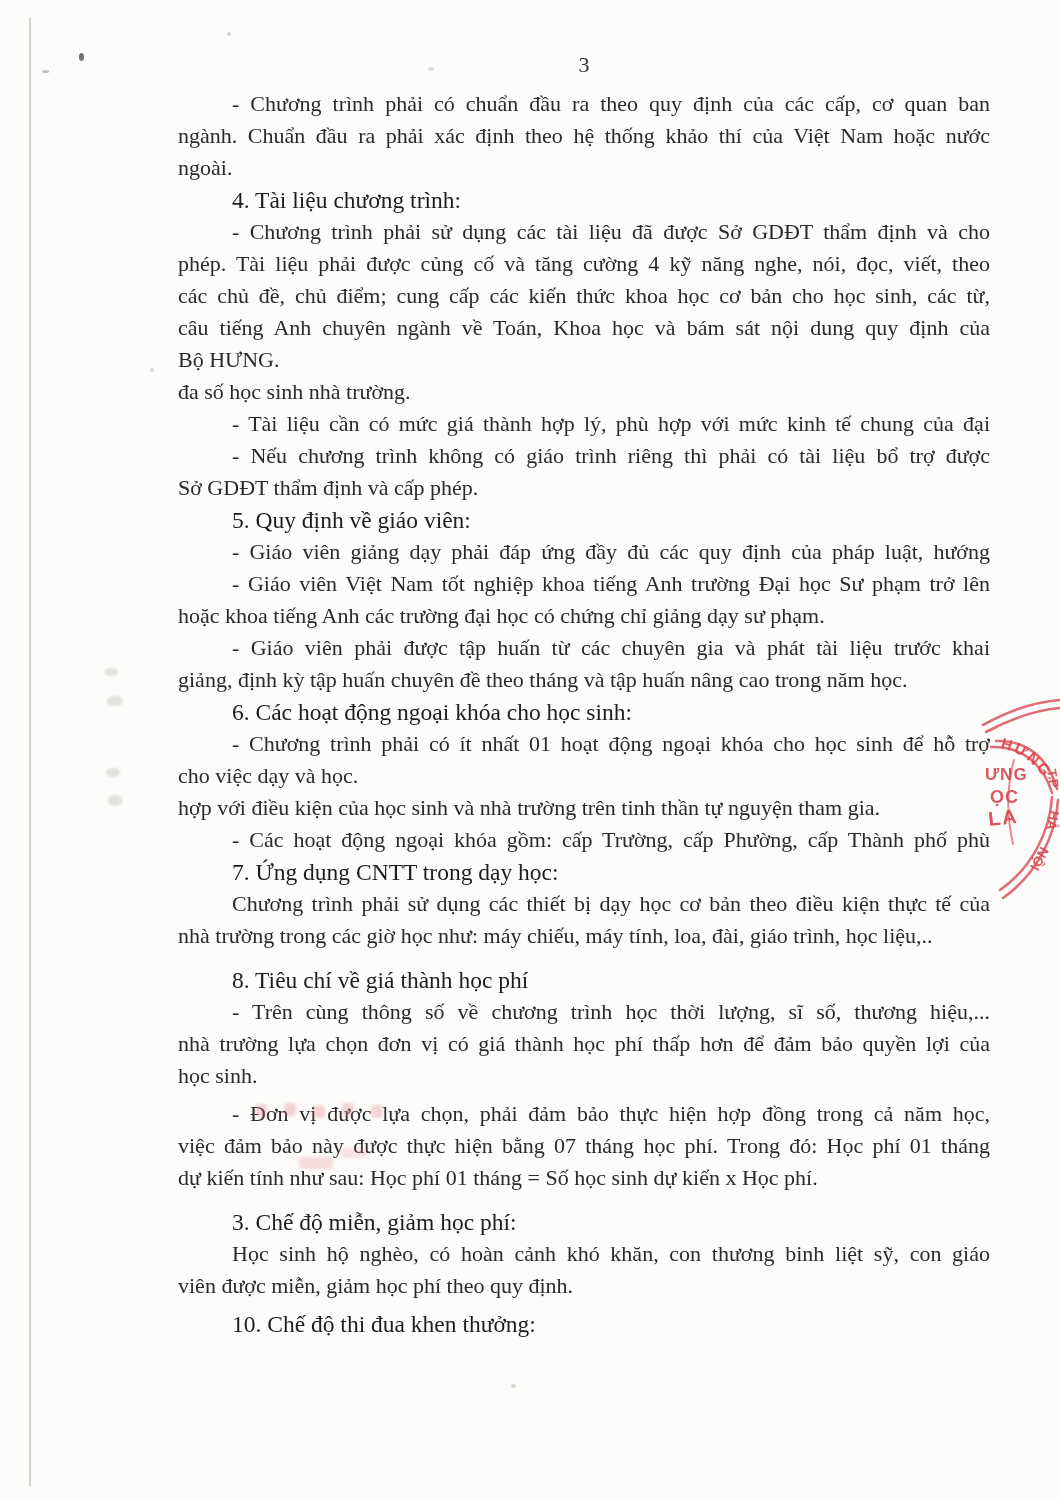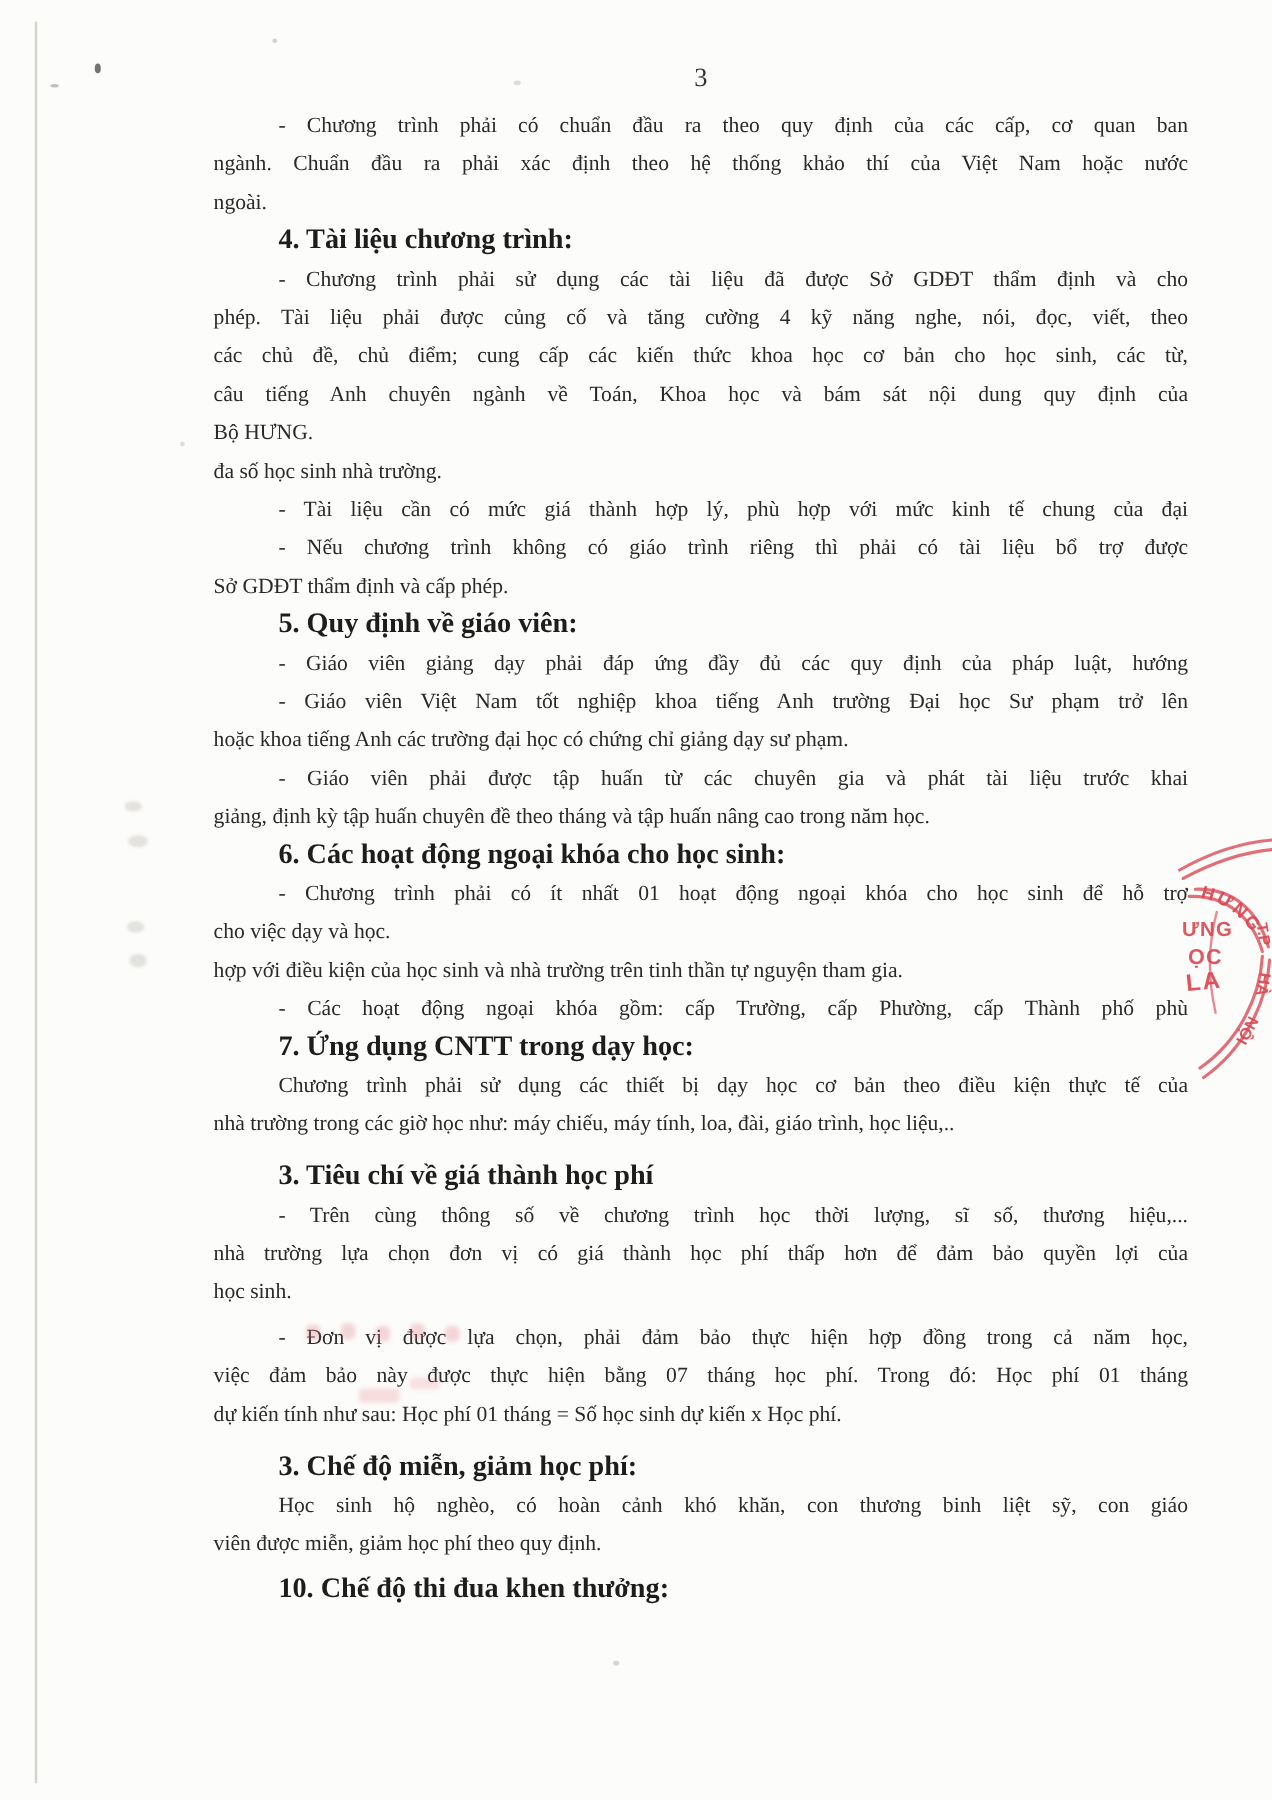--- a/index.html
+++ b/index.html
@@ -6,24 +6,24 @@
   .page{
     position:relative;width:1060px;height:1500px;margin:0 auto;
     background:#fcfcfa;overflow:hidden;
     font-family:"Liberation Serif","DejaVu Serif",serif;color:#2a2a2a;
   }
   .page-number{
     position:absolute;left:178px;top:52px;width:812px;
     text-align:center;font-size:22px;color:#333;
   }
   .text-block{position:absolute;left:178px;top:88px;width:812px;}
-  .ln{height:32px;line-height:32px;font-size:18px;}
+  .ln{height:32px;line-height:32px;font-size:22px;}
   .ln.first{padding-left:54px;}
   .ln.just{text-align:justify;text-align-last:justify;}
-  .ln.hd{font-weight:bold;font-size:23.5px;color:#1d1d1d;}
+  .ln.hd{font-weight:normal;font-size:23.5px;color:#1d1d1d;}
   
   .art{position:absolute;pointer-events:none;}
   .edge-line{left:29px;top:18px;width:2px;height:1468px;background:rgba(172,168,156,.5);}
   .speck{border-radius:50%;}
   .smudge{border-radius:45%;filter:blur(1.2px);}
   .pinkblob{border-radius:4px;filter:blur(1.8px);background:rgba(226,128,138,.32);}
   
   .stamp{position:absolute;left:968px;top:688px;width:92px;height:218px;}
   .stamp text{font-family:"Liberation Sans","DejaVu Sans",sans-serif;}
 </style>
@@ -86,21 +86,21 @@
         <div class="ln first just">- Các hoạt động ngoại khóa gồm: cấp Trường, cấp Phường, cấp Thành phố phù</div>
       </div>
       <div>
         <div class="ln hd first">7. Ứng dụng CNTT trong dạy học:</div>
       </div>
       <div>
         <div class="ln first just">Chương trình phải sử dụng các thiết bị dạy học cơ bản theo điều kiện thực tế của</div>
         <div class="ln">nhà trường trong các giờ học như: máy chiếu, máy tính, loa, đài, giáo trình, học liệu,..</div>
       </div>
       <div style="margin-top: 12px;">
-        <div class="ln hd first">3. Tiêu chí về giá thành học phí</div>
+        <div class="ln hd first">8. Tiêu chí về giá thành học phí</div>
       </div>
       <div>
         <div class="ln first just">- Trên cùng thông số về chương trình học thời lượng, sĩ số, thương hiệu,...</div>
         <div class="ln just">nhà trường lựa chọn đơn vị có giá thành học phí thấp hơn để đảm bảo quyền lợi của</div>
         <div class="ln">học sinh.</div>
       </div>
       <div style="margin-top: 6px;">
         <div class="ln first just">- Đơn vị được lựa chọn, phải đảm bảo thực hiện hợp đồng trong cả năm học,</div>
         <div class="ln just">việc đảm bảo này được thực hiện bằng 07 tháng học phí. Trong đó: Học phí 01 tháng</div>
         <div class="ln">dự kiến tính như sau: Học phí 01 tháng = Số học sinh dự kiến x Học phí.</div>

